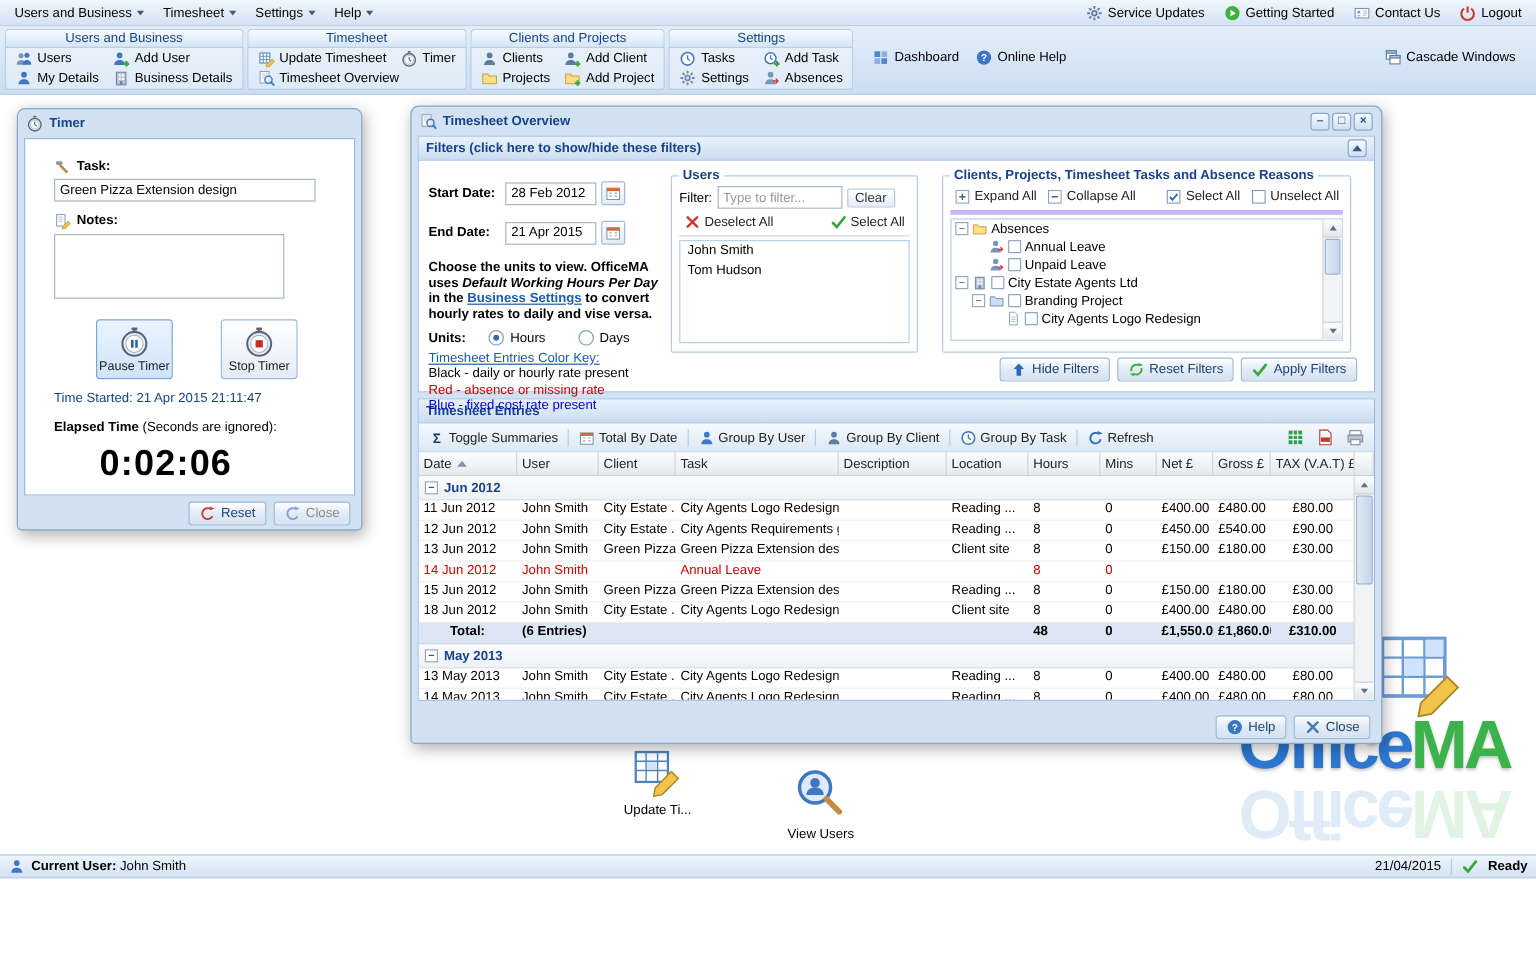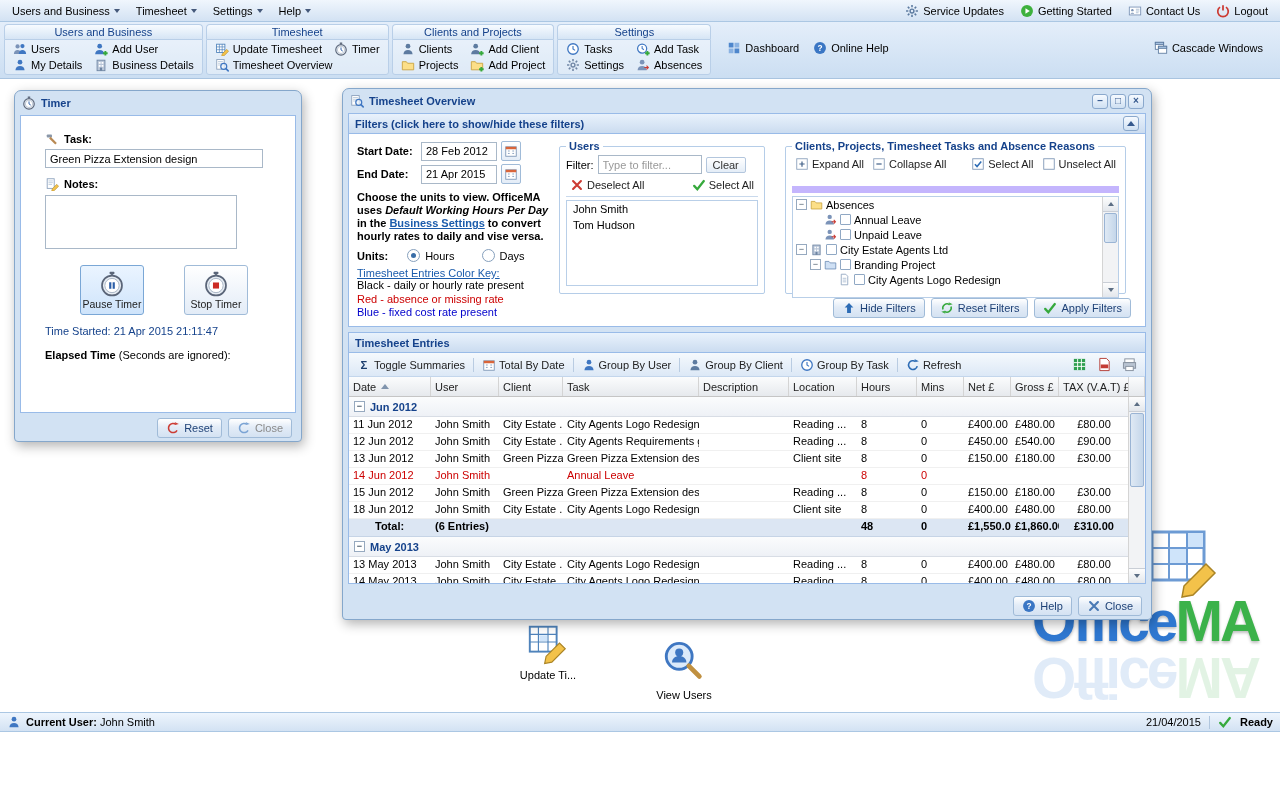--- a/index.html
+++ b/index.html
@@ -48,21 +48,21 @@
 .big-btn{width:64px;height:50px;border:1px solid #a0bbd8;border-radius:3px;background:linear-gradient(#ffffff,#e3ecf7);display:flex;flex-direction:column;align-items:center;justify-content:center;gap:1px;font-size:10.5px;color:#222;}
 .big-btn.active{background:linear-gradient(#eaf4ff,#cfe4fb);border-color:#7aa7d6;}
 .time-started{color:#15428b;margin-top:8px;}
 .elapsed-label{margin-top:12px;}
 .elapsed-value{font-size:30px;font-weight:bold;margin-top:8px;padding-left:38px;letter-spacing:1px;}
 
 .ov-win{left:342px;top:88px;width:810px;height:532px;}
 .filters-panel{margin-top:2px;}
 .filters-body{position:relative;height:192px;background:#fff;}
 .fcol-left{position:absolute;left:8px;top:4px;width:198px;}
-.date-row{display:flex;align-items:center;gap:4px;margin:3px 0;}
+.date-row{display:flex;align-items:center;gap:4px;margin:13px 0;}
 .w58{display:inline-block;width:60px;font-weight:bold;}
 .date-input{width:76px;}
 .date-btn{width:20px;height:20px;border:1px solid #a0bbd8;border-radius:2px;background:linear-gradient(#fff,#e3ecf7);display:flex;align-items:center;justify-content:center;}
 .help-text{line-height:13px;margin:7px 0 4px;font-weight:bold;}
 .flink{color:#1b5cac;text-decoration:underline;cursor:pointer;}
 .units-row{display:flex;align-items:center;gap:5px;margin:6px 0 5px;}
 .radio{width:13px;height:13px;border:1px solid #86a0bd;border-radius:50%;background:#fff;position:relative;display:inline-block;}
 .radio.sel::after{content:"";position:absolute;left:3px;top:3px;width:5px;height:5px;border-radius:50%;background:#3a6ea8;}
 .ck{line-height:13.5px;}
 .ck.red{color:#cc0000;}
@@ -71,21 +71,21 @@
 legend{color:#15428b;font-weight:bold;padding:0 3px;}
 .users-fs{left:210px;top:6px;width:206px;height:154px;}
 .tree-fs{left:436px;top:6px;width:341px;height:154px;}
 .uf-row{display:flex;align-items:center;gap:4px;}
 .uf-row .tinput{width:104px;}
 .mini-btn{border:1px solid #b3c6dd;border-radius:2px;padding:1px 6px;background:linear-gradient(#fff,#e4edf7);color:#333;}
 .uf-tools{display:flex;align-items:center;justify-content:space-between;border-bottom:1px solid #c9d9ec;padding:3px 1px;margin-bottom:3px;}
 .gtb{display:inline-flex;align-items:center;gap:3px;padding:1px 3px;color:#222;white-space:nowrap;cursor:default;}
 .ulist{border:1px solid #b9cfe8;height:86px;background:#fff;overflow:hidden;}
 .ulist-item{padding:2px 6px;}
-.tree-tools{display:flex;align-items:flex-start;border-bottom:7px solid #c4b5fd;padding:1px 0 14px;gap:2px;}
+.tree-tools{display:flex;align-items:flex-start;border-bottom:4px solid #c4b5fd;padding:1px 0 3px;gap:2px;}
 .tree-tools .spacer{flex:1;}
 .tree-wrap{position:relative;border:1px solid #b9cfe8;height:102px;background:#fff;overflow:hidden;margin-top:3px;}
 .tnode{display:flex;align-items:center;gap:3px;height:15px;white-space:nowrap;}
 .texp{width:11px;height:11px;border:1px solid #96a9bf;background:#fff;font-size:9px;line-height:9px;text-align:center;color:#456;flex:none;}
 .texp-sp{width:11px;flex:none;}
 .tnode .ic{width:13px;height:13px;}
 .tcheck{width:11px;height:11px;border:1px solid #90a8c4;background:#fff;border-radius:1px;flex:none;}
 .filter-btns{position:absolute;right:14px;top:164px;display:flex;gap:6px;}
 .entries-panel{margin-top:5px;}
 .grid-toolbar{display:flex;align-items:center;gap:2px;background:linear-gradient(#f5f9fd,#dce8f6);border-bottom:1px solid #c3d6ec;padding:2px 5px;height:24px;}
@@ -504,20 +504,21 @@
               <circle cx="12" cy="13.4" r="9.2" fill="#e7edf4" stroke="#5a6578" stroke-width="1.6"></circle>
               <circle cx="12" cy="13.4" r="6.6" fill="#fff" stroke="#9eabbd" stroke-width="0.8"></circle>
               <rect x="9.2" y="10.6" width="5.6" height="5.6" fill="#cc2b24"></rect>
             </svg>
           </span>
         <span>Stop Timer</span>
       </div>
     </div>
     <div class="time-started">Time Started: 21 Apr 2015 21:11:47</div>
     <div class="elapsed-label"><b>Elapsed Time</b><span> (Seconds are ignored):</span></div>
+    <div class="elapsed-value">0:02:06</div>
   </div>
   <div class="win-footer">
     <div class="btn">
       <span class="ic">
           <svg viewBox="0 0 16 16" xmlns="http://www.w3.org/2000/svg">
             <path d="M12.6 10.6A5.2 5.2 0 1 1 11.4 4" fill="none" stroke="#cc3b33" stroke-width="1.8"></path>
             <path d="M9.8 1l1.5 3.4 3.4-1z" fill="#cc3b33"></path>
           </svg>
         </span>
       <span>Reset</span>

